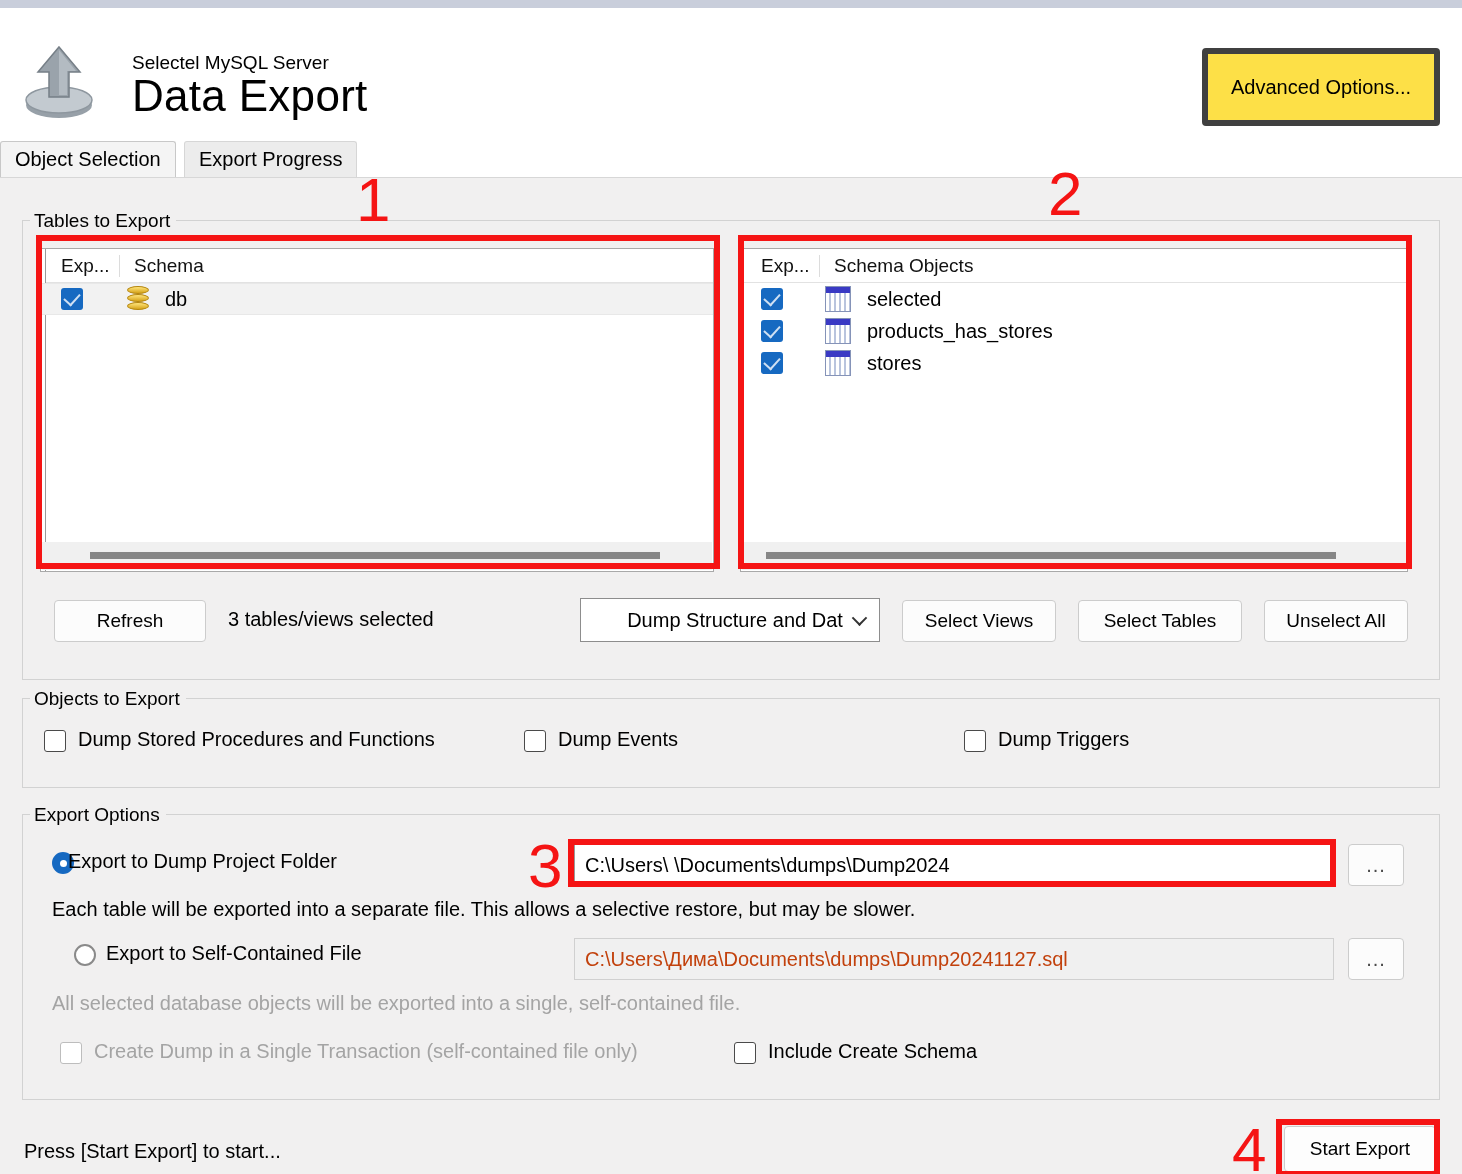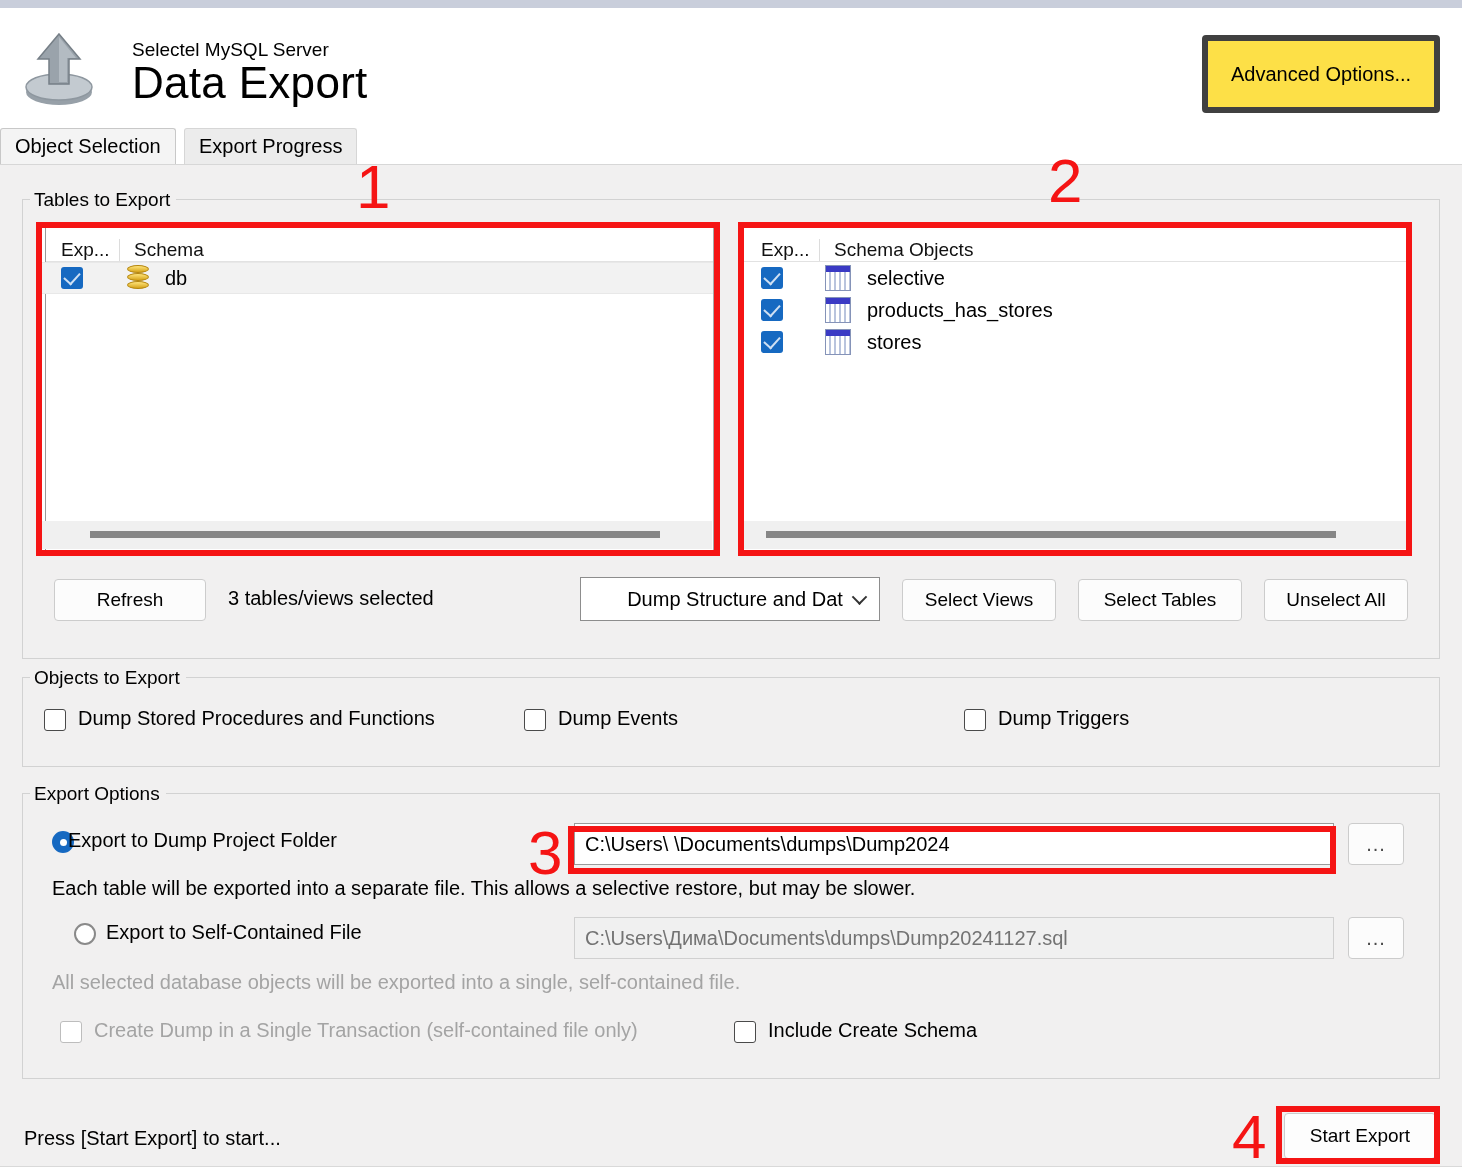--- a/index.html
+++ b/index.html
@@ -9,21 +9,21 @@
     background:#ffffff;
     font-family:"Liberation Sans", sans-serif;
     font-size:19px; color:#000;
     overflow:hidden;
     position:relative;
   }
   .topstrip { height:8px; background:#c9cedb; width:100%; }
   .wizard { position:relative; width:100%; height:1166px; background:#ffffff; }
 
   
-  .header { position:relative; height:118px; }
+  .header { position:relative; height:118px;margin-top:13px; }
   .hdr-icon { position:absolute; left:18px; top:20px; width:82px; height:82px; }
   .hdr-text { position:absolute; left:132px; top:30px; }
   .hdr-sub { font-size:19px; color:#000; line-height:24px; }
   .hdr-title { font-size:44px; font-weight:normal; line-height:42px; letter-spacing:0.3px; }
   .adv-btn {
     position:absolute; right:22px; top:27px; width:238px; height:78px;
     background:#fde047; border:6px solid #404040; border-radius:4px;
     font-size:20px; display:flex; align-items:center; justify-content:center;
   }
 
@@ -39,39 +39,39 @@
   .tab0 { left:0px; }
   .tab1 { left:184px; background:#ececec; }
 
   
   .panel {
     position:absolute; left:0; top:156px; width:1462px; height:1010px;
     background:#f1f0f0; border-top:1px solid #d7d7d7;
   }
 
   
-  .group { position:absolute; background:#f1f0f0; }
+  .group { position:absolute; background:#f1f0f0;margin-top:8px; }
   .group > .grp-line {
     position:absolute; left:0; right:0; top:10px; height:1px; background:#d2d2d2;
   }
   .grp-label {
     position:absolute; left:8px; top:0px; background:#f1f0f0;
     padding:0 6px 0 4px; font-size:19px; line-height:21px; z-index:2;
   }
   .grp-side-l { position:absolute; left:0; top:10px; width:1px; bottom:0; background:#d2d2d2; }
   .grp-side-r { position:absolute; right:0; top:10px; width:1px; bottom:0; background:#d2d2d2; }
   .grp-bot { position:absolute; left:0; right:0; bottom:0; height:1px; background:#d2d2d2; }
 
   
   .listbox {
     position:absolute; background:#ffffff; border:1px solid #a9a9a9;
     overflow:hidden;
   }
   .list-head {
-    height:34px; display:flex; align-items:flex-end;
+    height:34px; display:flex; align-items:center;
     background:#ffffff; border-bottom:1px solid #e2e2e2;
     font-size:19px; color:#111;
   }
   .col-exp { width:78px; padding-left:20px; }
   .col-sep { width:1px; height:22px; background:#dcdcdc; }
   .col-schema { padding-left:14px; }
   .list-body { position:relative; background:#ffffff; }
   .row {
     display:flex; align-items:center; height:32px; padding-left:20px;
   }
@@ -159,21 +159,21 @@
     content:""; position:absolute; left:50%; top:50%; width:7px; height:7px;
     margin:-3.5px 0 0 -3.5px; border-radius:50%; background:#ffffff;
   }
   .lbl { position:absolute; font-size:20px; }
   .lbl.disabled { color:#a4a4a4; }
 
   .textfield {
     position:absolute; background:#ffffff; border:1px solid #9a9a9a;
     display:flex; align-items:center; padding-left:10px; font-size:20px;
   }
-  .textfield.disabled { background:#f0f0f0; border-color:#d0d0d0; color:#737373; }
+  .textfield.disabled { background:#f0f0f0; border-color:#d0d0d0; color:#c2410c; }
   .dots-btn {
     position:absolute; background:#fcfcfc; border:1px solid #cccccc; border-radius:4px;
     display:flex; align-items:center; justify-content:center;
     font-size:20px; color:#4a4a4a; letter-spacing:1px;
   }
 
   .footer-sep { position:absolute; left:0; right:0; bottom:0; height:8px; background:#ffffff; border-top:1px solid #d9d9d9; }
 </style>
 </head>
 <body>
@@ -236,21 +236,21 @@
       <div class="listbox" style="left:718px; top:38px; width:668px; height:324px;">
         <div class="list-head">
           <div class="col-exp">Exp...</div>
           <div class="col-sep"></div>
           <div class="col-schema">Schema Objects</div>
         </div>
         <div class="list-body">
           <div class="row">
             <div class="cb-on"></div>
             <div class="tbl-icon"></div>
-            <div class="row-label">selective</div>
+            <div class="row-label">selected</div>
           </div>
           <div class="row">
             <div class="cb-on"></div>
             <div class="tbl-icon"></div>
             <div class="row-label">products_has_stores</div>
           </div>
           <div class="row">
             <div class="cb-on"></div>
             <div class="tbl-icon"></div>
             <div class="row-label">stores</div>

